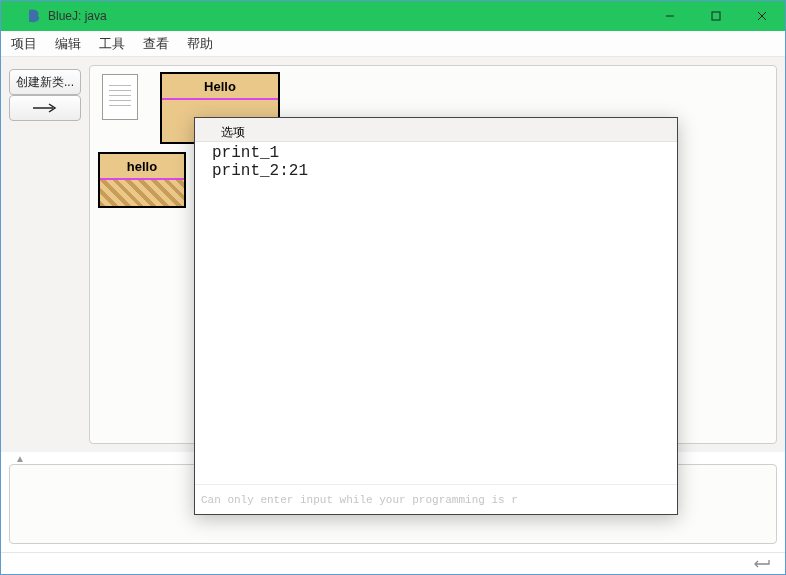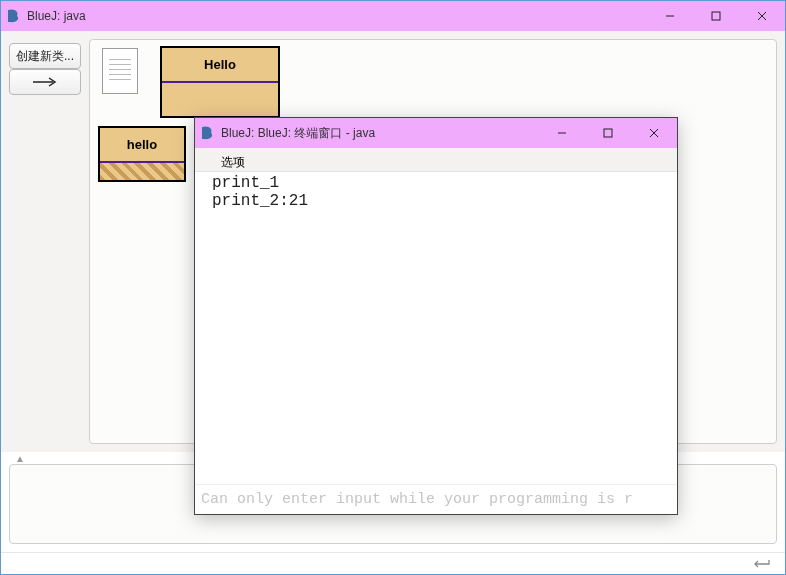--- a/index.html
+++ b/index.html
@@ -1,57 +1,57 @@
 <!DOCTYPE html>
 <html><head>
 <meta charset="utf-8">
 <style>
 * { box-sizing: border-box; margin: 0; padding: 0; }
 body { font-family: "Microsoft YaHei", "SimSun", Arial, sans-serif; font-size: 12px; background: #fff; width: 786px; height: 575px; overflow: hidden; position: relative; }
 
 
 .main-window { width: 786px; height: 575px; border: 1px solid #5a9bd4; background: #fff; display: flex; flex-direction: column; }
-.titlebar { height: 30px; display: flex; align-items: center; padding-left: 4px; background: #f0abfc; font-size: 12px; color: #333; }
+.titlebar { height: 30px; display: flex; align-items: center; padding-left: 25px; background: #22c55e; font-size: 12px; color: #333; }
 .titlebar .logo { width: 16px; height: 16px; margin-right: 6px; }
 .titlebar .title { flex: 1; }
 .win-controls { display: flex; }
 .win-btn { width: 46px; height: 30px; display: flex; align-items: center; justify-content: center; color: #222; }
 .win-btn svg { stroke: #222; }
 .menubar { height: 26px; display: flex; align-items: center; padding: 0 10px; gap: 18px; border-bottom: 1px solid #e8e8e8; background: #fdfdfd; font-size: 13px; color: #333; }
 .menubar .mi { cursor: default; }
 
 .main-body { flex: 1; display: flex; padding: 8px; gap: 8px; background: #f4f3f2; }
 .sidebar { width: 72px; display: flex; flex-direction: column; gap: 0; padding-top: 4px; }
 .btn { height: 26px; border: 1px solid #b8b8b8; border-radius: 4px; background: linear-gradient(#fefefe,#eeeeee); display: flex; align-items: center; justify-content: center; font-size: 12px; color: #222; }
 
 .canvas-wrap { flex: 1; display: flex; flex-direction: column; gap: 6px; }
 .canvas { flex: 1; border: 1px solid #cfcfcf; border-radius: 4px; background: #fcfcfb; position: relative; overflow: hidden; }
 
 .doc-icon { position: absolute; left: 12px; top: 8px; width: 36px; height: 46px; border: 1px solid #9c9c9c; background: #fff; }
 .doc-icon::after { content: ""; position: absolute; left: 6px; top: 10px; right: 6px; height: 22px; background: repeating-linear-gradient(#bbb,#bbb 1px,transparent 1px,transparent 5px); }
 
 .class-box { position: absolute; border: 2px solid #000; background: #eac88a; display: flex; flex-direction: column; }
-.class-box .hdr { height: 35px; border-bottom: 2px solid #4c1d95; display: flex; align-items: center; justify-content: center; font-weight: bold; font-size: 13px; }
+.class-box .hdr { height: 26px; border-bottom: 2px solid #d946ef; display: flex; align-items: center; justify-content: center; font-weight: bold; font-size: 13px; }
 .class-box .body { flex: 1; }
 .class-hello { left: 70px; top: 6px; width: 120px; height: 72px; }
 .class-obj { left: 8px; top: 86px; width: 88px; height: 56px; }
 .class-obj .body { background: repeating-linear-gradient(45deg, #c99d57 0, #c99d57 4px, #eac88a 4px, #eac88a 9px); }
 
 .collapse-area { height: 12px; display:flex; align-items:center; justify-content:flex-start; padding-left: 14px; color:#999; font-size:10px; }
 .bottom-panel { height: 80px; border: 1px solid #cfcfcf; border-radius: 4px; background: #fcfcfb; margin: 0 8px 8px 8px; }
 
 .statusbar { height: 22px; border-top: 1px solid #e6e6e6; display:flex; align-items:center; justify-content:flex-end; padding-right: 12px; color: #888; }
 .statusbar svg { stroke: #888; }
 
 
 .terminal-window { position: absolute; left: 194px; top: 117px; width: 484px; height: 398px; border: 1px solid #444; background: #fff; display: flex; flex-direction: column; box-shadow: 0 4px 18px rgba(0,0,0,0.25); }
 .terminal-window .titlebar { height: 30px; }
 .terminal-menu { height: 24px; display:flex; align-items:flex-end; padding: 0 26px; font-size: 12px; background: #f3f2f1; border-bottom: 1px solid #e3e3e3; }
 .terminal-output { flex: 1; padding: 2px 6px; font-family: "Consolas","Courier New",monospace; font-size: 16px; color: #222; white-space: pre; overflow: hidden; margin-left: 11px; }
-.terminal-hint { height: 30px; padding: 0 6px; display:flex; align-items:center; font-family: "Consolas","Courier New",monospace; font-size: 15px; color: #c5c5c5; border-top: 1px solid #eee; white-space: nowrap; overflow: hidden; }
+.terminal-hint { height: 30px; padding: 0 6px; display:flex; align-items:center; font-family: "Consolas","Courier New",monospace; font-size: 11px; color: #c5c5c5; border-top: 1px solid #eee; white-space: nowrap; overflow: hidden; }
 
 .blj-logo { fill:#3e6fa7; }
 </style>
 </head>
 <body>
 
 <div class="main-window">
   <div class="titlebar">
     <svg class="logo" viewBox="0 0 16 16">
         <path class="blj-logo" d="M3 2 C10 0 14 4 12 8 C15 10 12 15 5 14 L3 14 Z"></path>
@@ -70,20 +70,27 @@
         </div>
       <div class="win-btn">
           <svg width="10" height="10">
             <line x1="1" y1="1" x2="9" y2="9" stroke-width="1"></line>
             <line x1="9" y1="1" x2="1" y2="9" stroke-width="1"></line>
           </svg>
         </div>
     </div>
   </div>
 
+  <div class="menubar">
+    <span class="mi">项目</span>
+    <span class="mi">编辑</span>
+    <span class="mi">工具</span>
+    <span class="mi">查看</span>
+    <span class="mi">帮助</span>
+  </div>
 
   <div class="main-body">
     <div class="sidebar">
       <div class="btn">创建新类...</div>
       <div class="btn">
         <svg width="28" height="10">
             <line x1="2" y1="5" x2="22" y2="5" stroke="#222" stroke-width="1.5"></line>
             <polyline points="18,1 24,5 18,9" fill="none" stroke="#222" stroke-width="1.5"></polyline>
           </svg>
       </div>
@@ -112,43 +119,19 @@
 
   <div class="statusbar">
     <svg width="20" height="12">
         <path d="M2 6 L16 6 L16 2" fill="none" stroke-width="1.3"></path>
         <polyline points="5,3 2,6 5,9" fill="none" stroke-width="1.3"></polyline>
       </svg>
   </div>
 </div>
 
 <div class="terminal-window">
-  <div class="titlebar">
-    <svg class="logo" viewBox="0 0 16 16">
-        <path class="blj-logo" d="M3 2 C10 0 14 4 12 8 C15 10 12 15 5 14 L3 14 Z"></path>
-      </svg>
-    <span class="title">BlueJ: BlueJ: 终端窗口 - java</span>
-    <div class="win-controls">
-      <div class="win-btn">
-          <svg width="10" height="10">
-            <line x1="1" y1="5" x2="9" y2="5" stroke-width="1"></line>
-          </svg>
-        </div>
-      <div class="win-btn">
-          <svg width="10" height="10">
-            <rect x="1" y="1" width="8" height="8" fill="none" stroke-width="1"></rect>
-          </svg>
-        </div>
-      <div class="win-btn">
-          <svg width="10" height="10">
-            <line x1="1" y1="1" x2="9" y2="9" stroke-width="1"></line>
-            <line x1="9" y1="1" x2="1" y2="9" stroke-width="1"></line>
-          </svg>
-        </div>
-    </div>
-  </div>
   <div class="terminal-menu">
     <span>选项</span>
   </div>
   <div class="terminal-output">print_1
 print_2:21</div>
   <div class="terminal-hint">Can only enter input while your programming is r</div>
 </div>
 
 </body></html>

